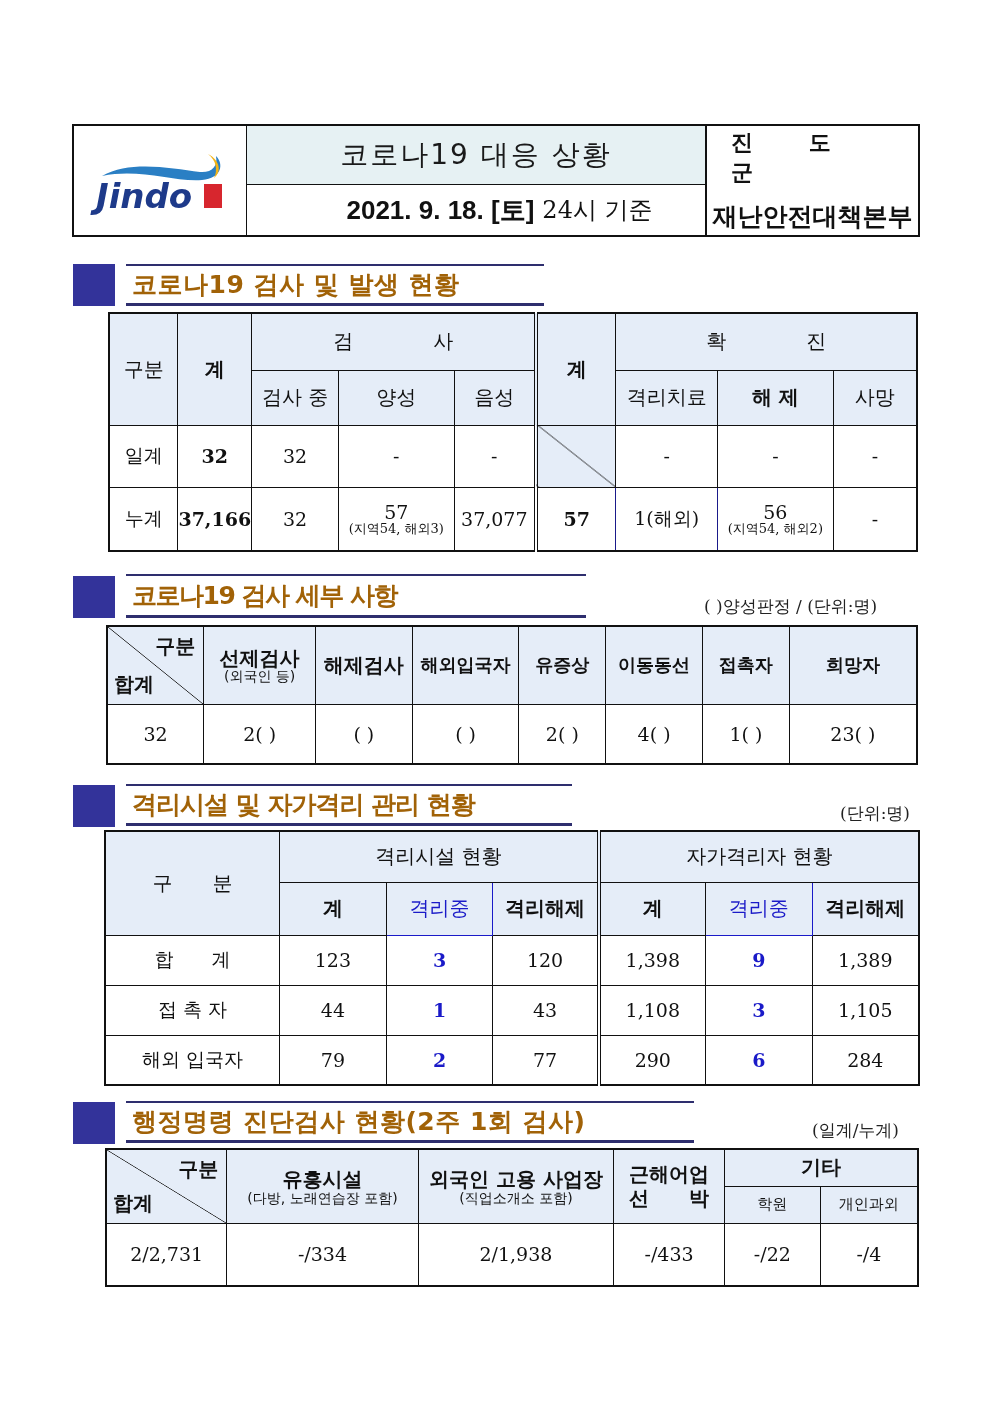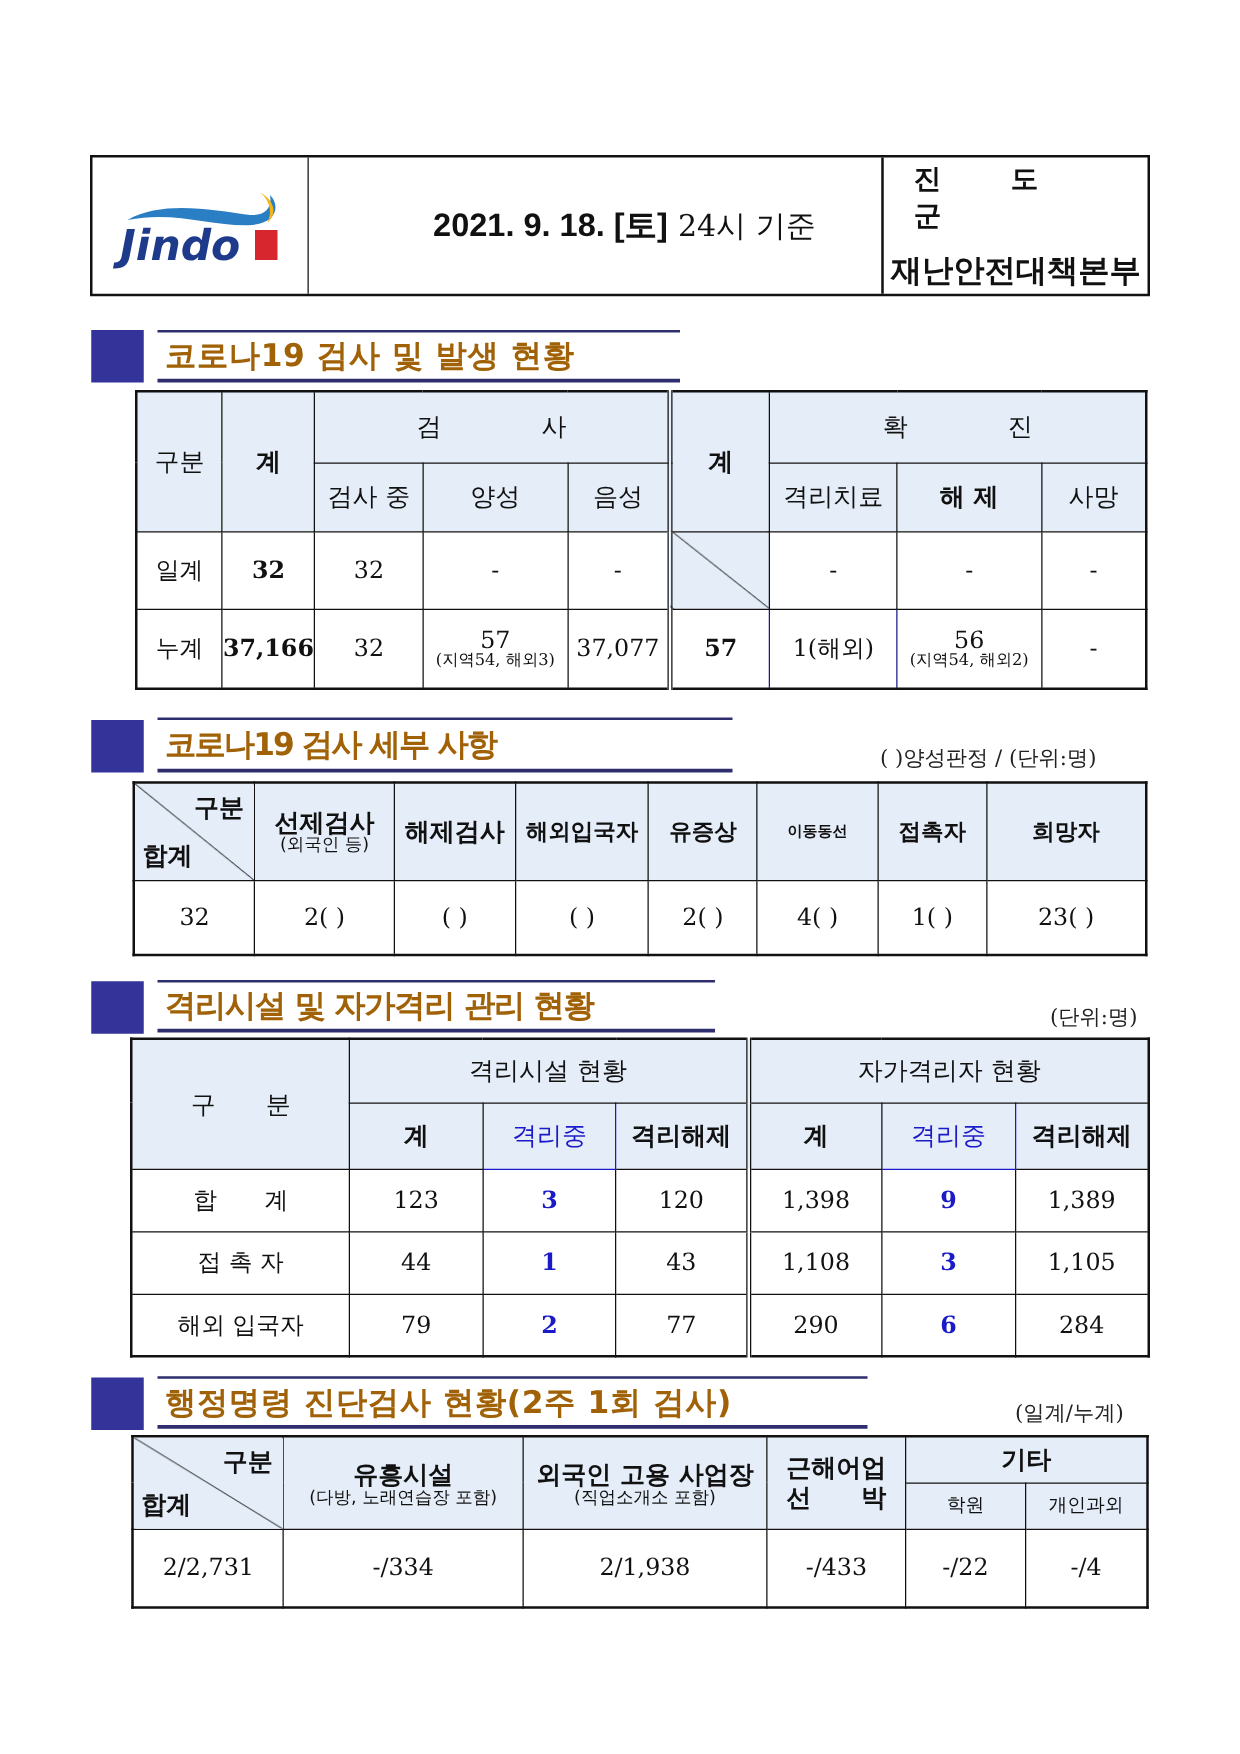--- a/index.html
+++ b/index.html
@@ -43,20 +43,21 @@
   <div class="hdr-logo">
     <svg width="140" height="70" viewBox="0 0 140 70">
       <path d="M12 30 C40 14, 80 22, 110 26 C122 27, 128 20, 126 10 C134 18, 132 32, 112 34 C82 36, 50 22, 12 30 Z" fill="#2a7fc4"></path>
       <path d="M118 8 C130 14, 132 26, 124 32 C128 24, 126 14, 118 8 Z" fill="#f2b418"></path>
       <text x="6" y="62" font-family="DejaVu Sans, sans-serif" font-style="italic" font-weight="bold" font-size="34" fill="#1e3a8a">Jindo</text>
       <rect x="114" y="38" width="18" height="24" fill="#d7262e"></rect>
     </svg>
 
   </div>
   <div class="hdr-mid">
+    <div class="hdr-title">코로나19 대응 상황</div>
     <div class="hdr-date">
       <span class="b">2021. 9. 18. [토]</span>
       <span class="n">24시 기준</span>
     </div>
   </div>
   <div class="hdr-right">
     <div class="hdr-org">진 도 군</div>
     <div class="hdr-dept">재난안전대책본부</div>
   </div>
 </div>
@@ -144,21 +145,21 @@
       <span class="tr">구분</span>
       <span class="bl">합계</span>
     </td>
     <td class="th thb">
       <span style="display:block; line-height:22px;">선제검사</span>
       <span class="sub" style="font-weight:normal; font-size:14px;">(외국인 등)</span>
     </td>
     <td class="th thb" style="font-size:20px">해제검사</td>
     <td class="th thb" style="font-size:18px">해외입국자</td>
     <td class="th thb" style="font-size:18px">유증상</td>
-    <td class="th thb" style="font-size:12px">이동동선</td>
+    <td class="th thb" style="font-size:18px">이동동선</td>
     <td class="th thb" style="font-size:18px">접촉자</td>
     <td class="th thb" style="font-size:18px">희망자</td>
   </tr>
   <tr style="height:60px">
     <td>32</td>
     <td>2( )</td>
     <td>( )</td>
     <td>( )</td>
     <td>2( )</td>
     <td>4( )</td>

